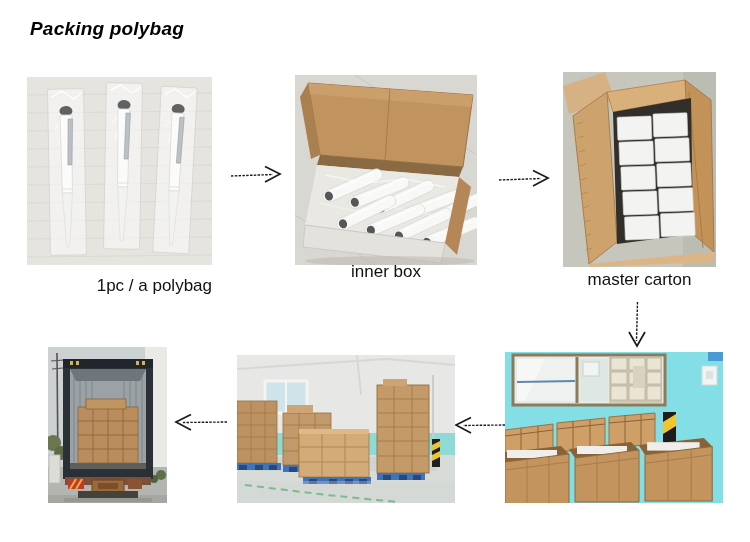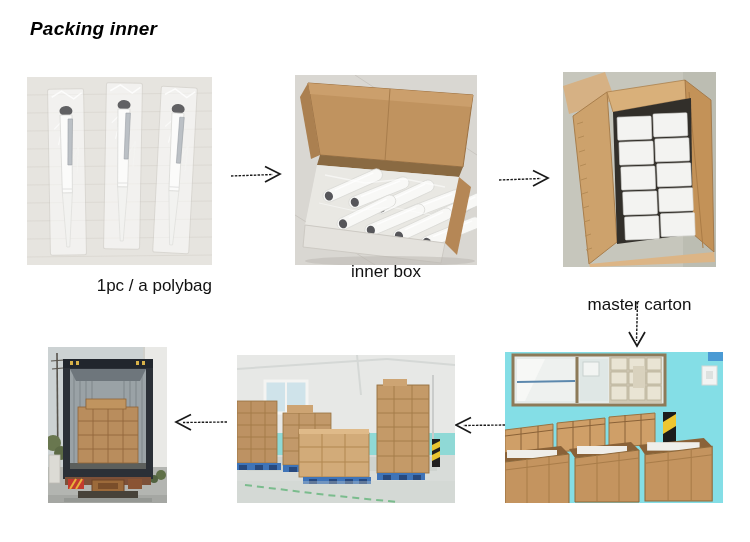--- a/index.html
+++ b/index.html
@@ -12,33 +12,33 @@
   .arrow{position:absolute;}
   
   #ph-polybag{left:27px;top:77px;}
   #ph-innerbox{left:295px;top:75px;}
   #ph-carton{left:563px;top:72px;}
   #ph-truck{left:48px;top:347px;}
   #ph-pallets{left:237px;top:355px;}
   #ph-dividers{left:505px;top:352px;}
   #cap-polybag{left:27px;top:277px;width:185px;text-align:right;}
   #cap-innerbox{left:295px;top:263px;width:182px;}
-  #cap-carton{left:563px;top:296px;width:153px;}
+  #cap-carton{left:563px;top:271px;width:153px;}
   #ar1{left:228px;top:162px;}
   #ar2{left:496px;top:166px;}
   #ar3{left:622px;top:299px;}
   #ar4{left:450px;top:412px;}
   #ar5{left:170px;top:409px;}
 </style>
 </head>
 <body>
 
 <div class="canvas">
 
-  <h1 class="title">Packing inner</h1>
+  <h1 class="title">Packing polybag</h1>
 
   <figure class="photo" id="ph-polybag">
     <svg width="185" height="188" viewBox="0 0 185 188">
       <rect width="185" height="188" fill="#e6e4df"></rect>
       <g stroke="#dcd9d3" stroke-width="1">
         <line x1="0" y1="18" x2="185" y2="16"></line>
           <line x1="0" y1="36" x2="185" y2="34"></line>
         <line x1="0" y1="54" x2="185" y2="52"></line>
           <line x1="0" y1="72" x2="185" y2="70"></line>
         <line x1="0" y1="90" x2="185" y2="88"></line>

